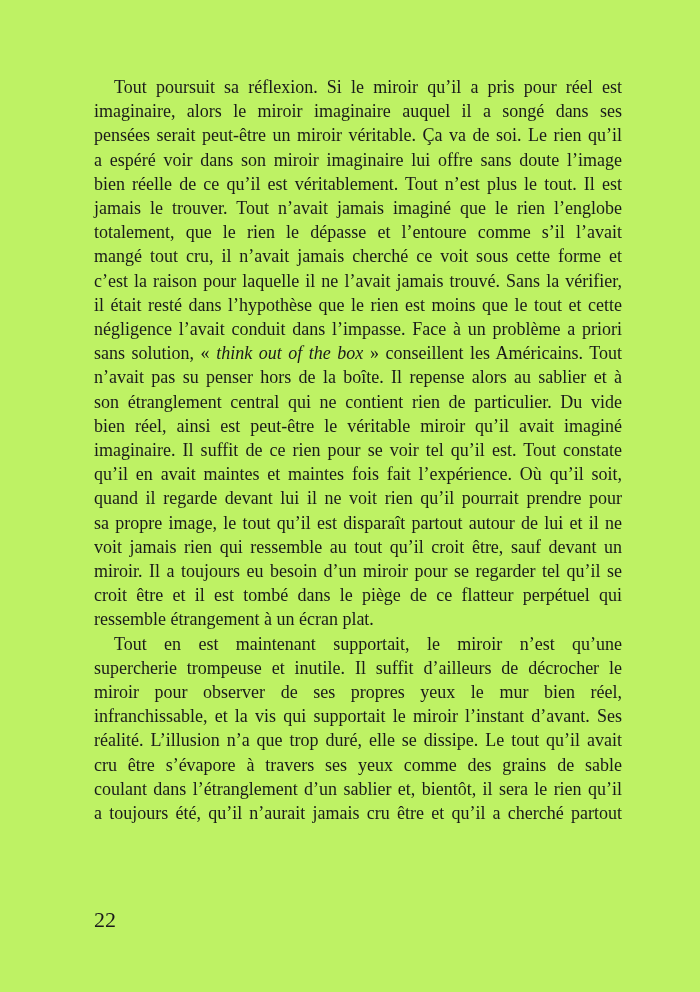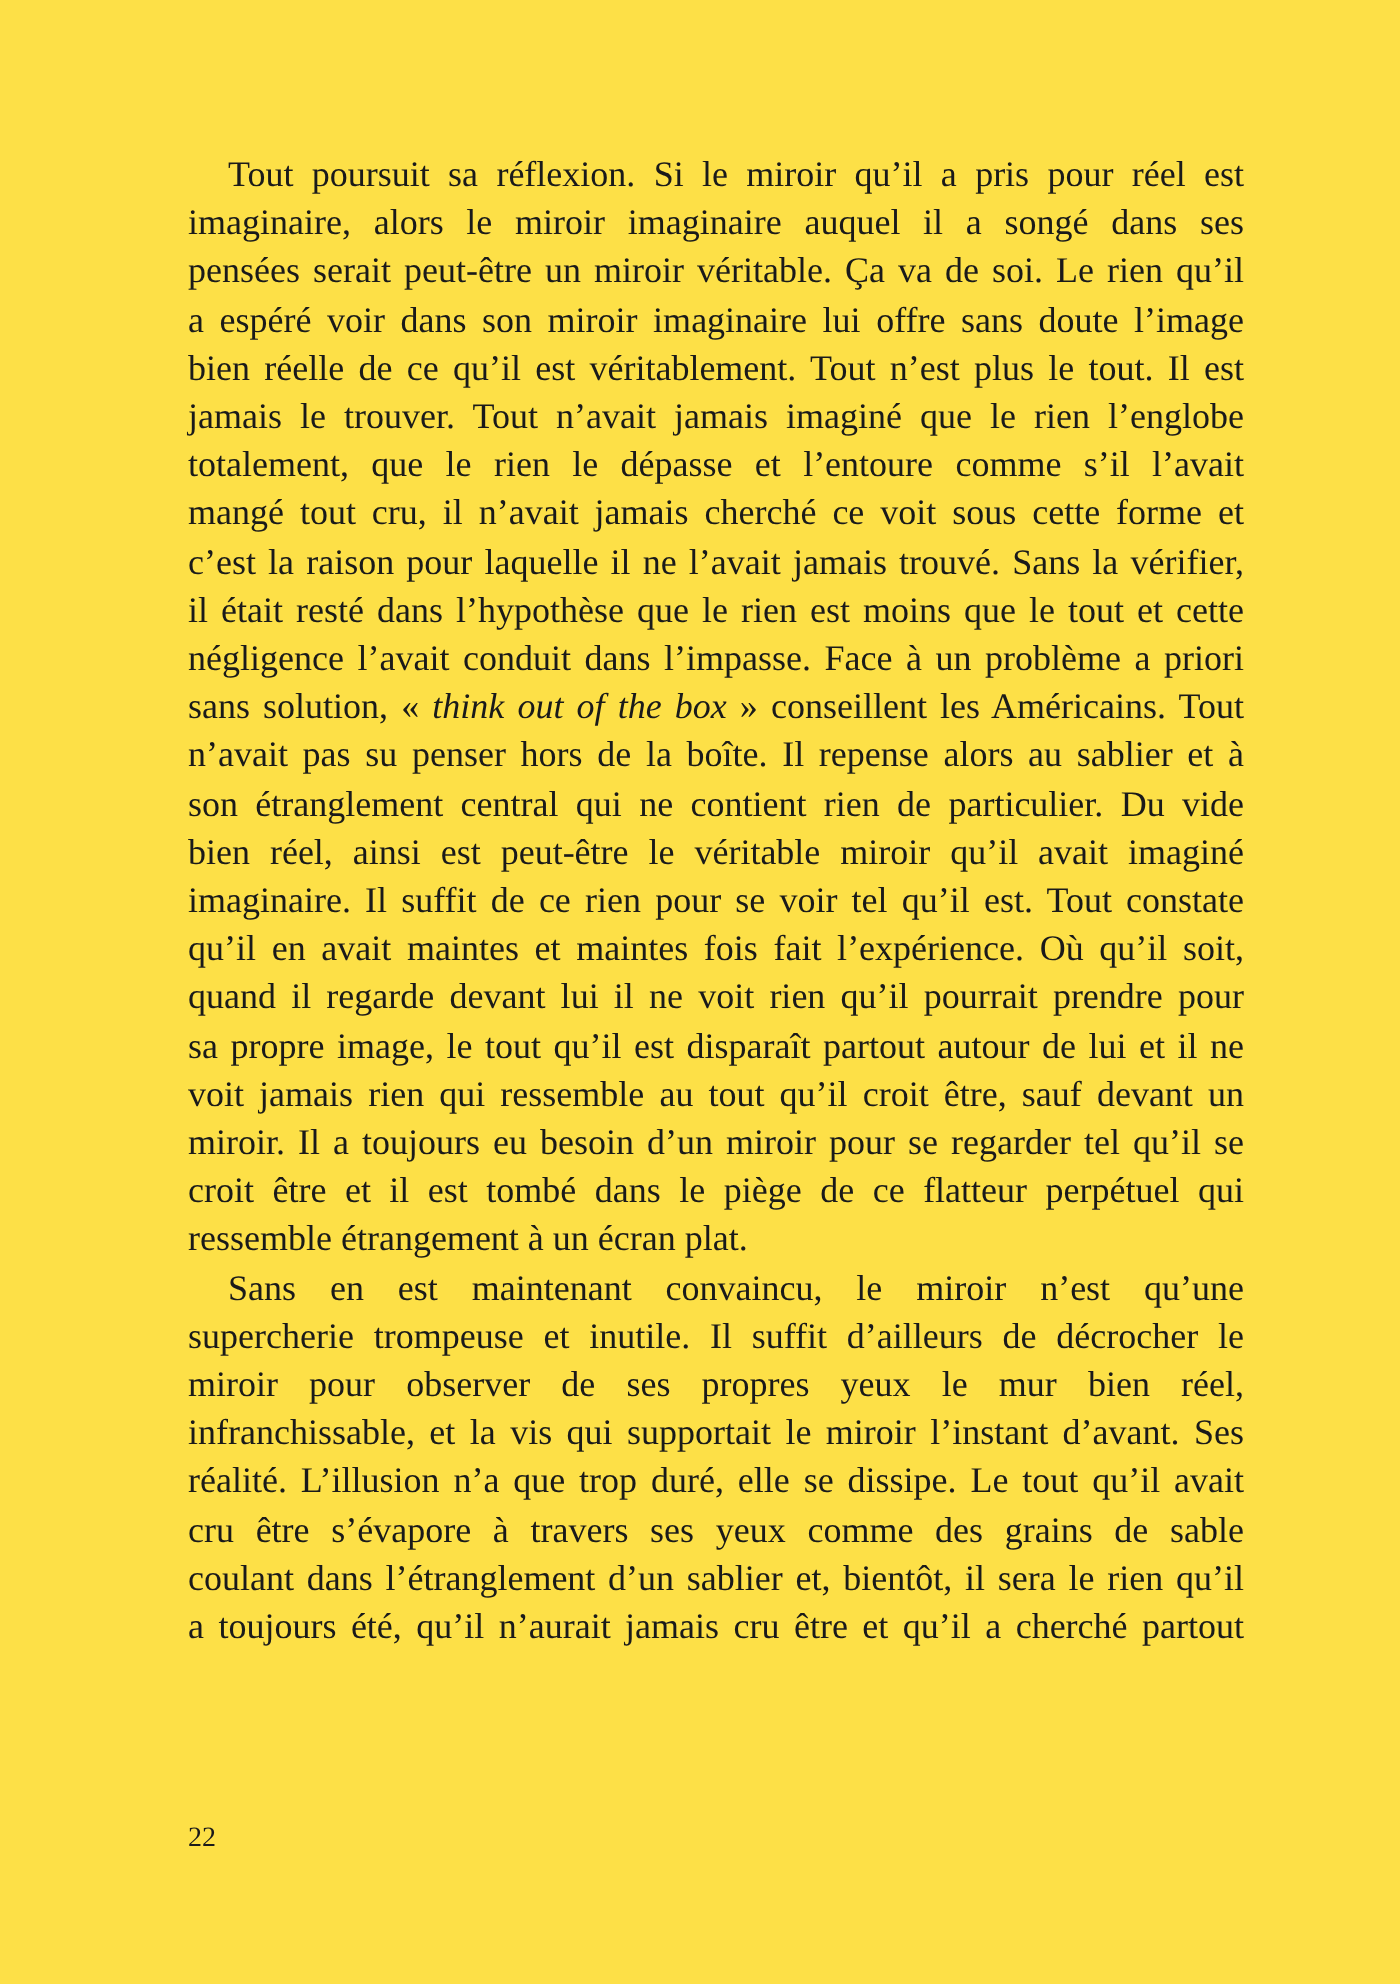--- a/index.html
+++ b/index.html
@@ -4,21 +4,21 @@
 <style>
   html, body {
     margin: 0;
     padding: 0;
     background: #ffffff;
   }
   .page {
     position: relative;
     width: 700px;
     height: 992px;
-    background: #fde047;
+    background: #bef264;
     overflow: hidden;
     font-family: "Liberation Serif", "DejaVu Serif", serif;
     color: #1a1a1a;
   }
   .text-block {
     position: absolute;
     left: 94px;
     top: 75px;
     width: 528px;
     font-size: 18px;
@@ -39,21 +39,21 @@
     text-align: right;
     text-align-last: left;
   }
   .italic {
     font-style: italic;
   }
   .page-number {
     position: absolute;
     left: 94px;
     top: 908px;
-    font-size: 14px;
+    font-size: 22px;
     line-height: 24.2px;
   }
 </style>
 </head>
 <body>
 
 <div class="page">
   <div class="text-block" id="text-block">
       <div class="paragraph">
         <div class="line"><span>Tout poursuit sa réflexion. Si le miroir qu’il a pris pour réel est</span></div>
@@ -74,21 +74,21 @@
         <div class="line"><span>imaginaire. Il suffit de ce rien pour se voir tel qu’il est. Tout constate</span></div>
         <div class="line"><span>qu’il en avait maintes et maintes fois fait l’expérience. Où qu’il soit,</span></div>
         <div class="line"><span>quand il regarde devant lui il ne voit rien qu’il pourrait prendre pour</span></div>
         <div class="line"><span>sa propre image, le tout qu’il est disparaît partout autour de lui et il ne</span></div>
         <div class="line"><span>voit jamais rien qui ressemble au tout qu’il croit être, sauf devant un</span></div>
         <div class="line"><span>miroir. Il a toujours eu besoin d’un miroir pour se regarder tel qu’il se</span></div>
         <div class="line"><span>croit être et il est tombé dans le piège de ce flatteur perpétuel qui</span></div>
         <div class="line no-justify"><span>ressemble étrangement à un écran plat.</span></div>
       </div>
       <div class="paragraph">
-        <div class="line"><span>Sans en est maintenant convaincu, le miroir n’est qu’une</span></div>
+        <div class="line"><span>Tout en est maintenant supportait, le miroir n’est qu’une</span></div>
         <div class="line"><span>supercherie trompeuse et inutile. Il suffit d’ailleurs de décrocher le</span></div>
         <div class="line"><span>miroir pour observer de ses propres yeux le mur bien réel,</span></div>
         <div class="line"><span>infranchissable, et la vis qui supportait le miroir l’instant d’avant. Ses</span></div>
         <div class="line"><span>réalité. L’illusion n’a que trop duré, elle se dissipe. Le tout qu’il avait</span></div>
         <div class="line"><span>cru être s’évapore à travers ses yeux comme des grains de sable</span></div>
         <div class="line"><span>coulant dans l’étranglement d’un sablier et, bientôt, il sera le rien qu’il</span></div>
         <div class="line"><span>a toujours été, qu’il n’aurait jamais cru être et qu’il a cherché partout</span></div>
       </div>
     </div>
   <div class="page-number">22</div>

